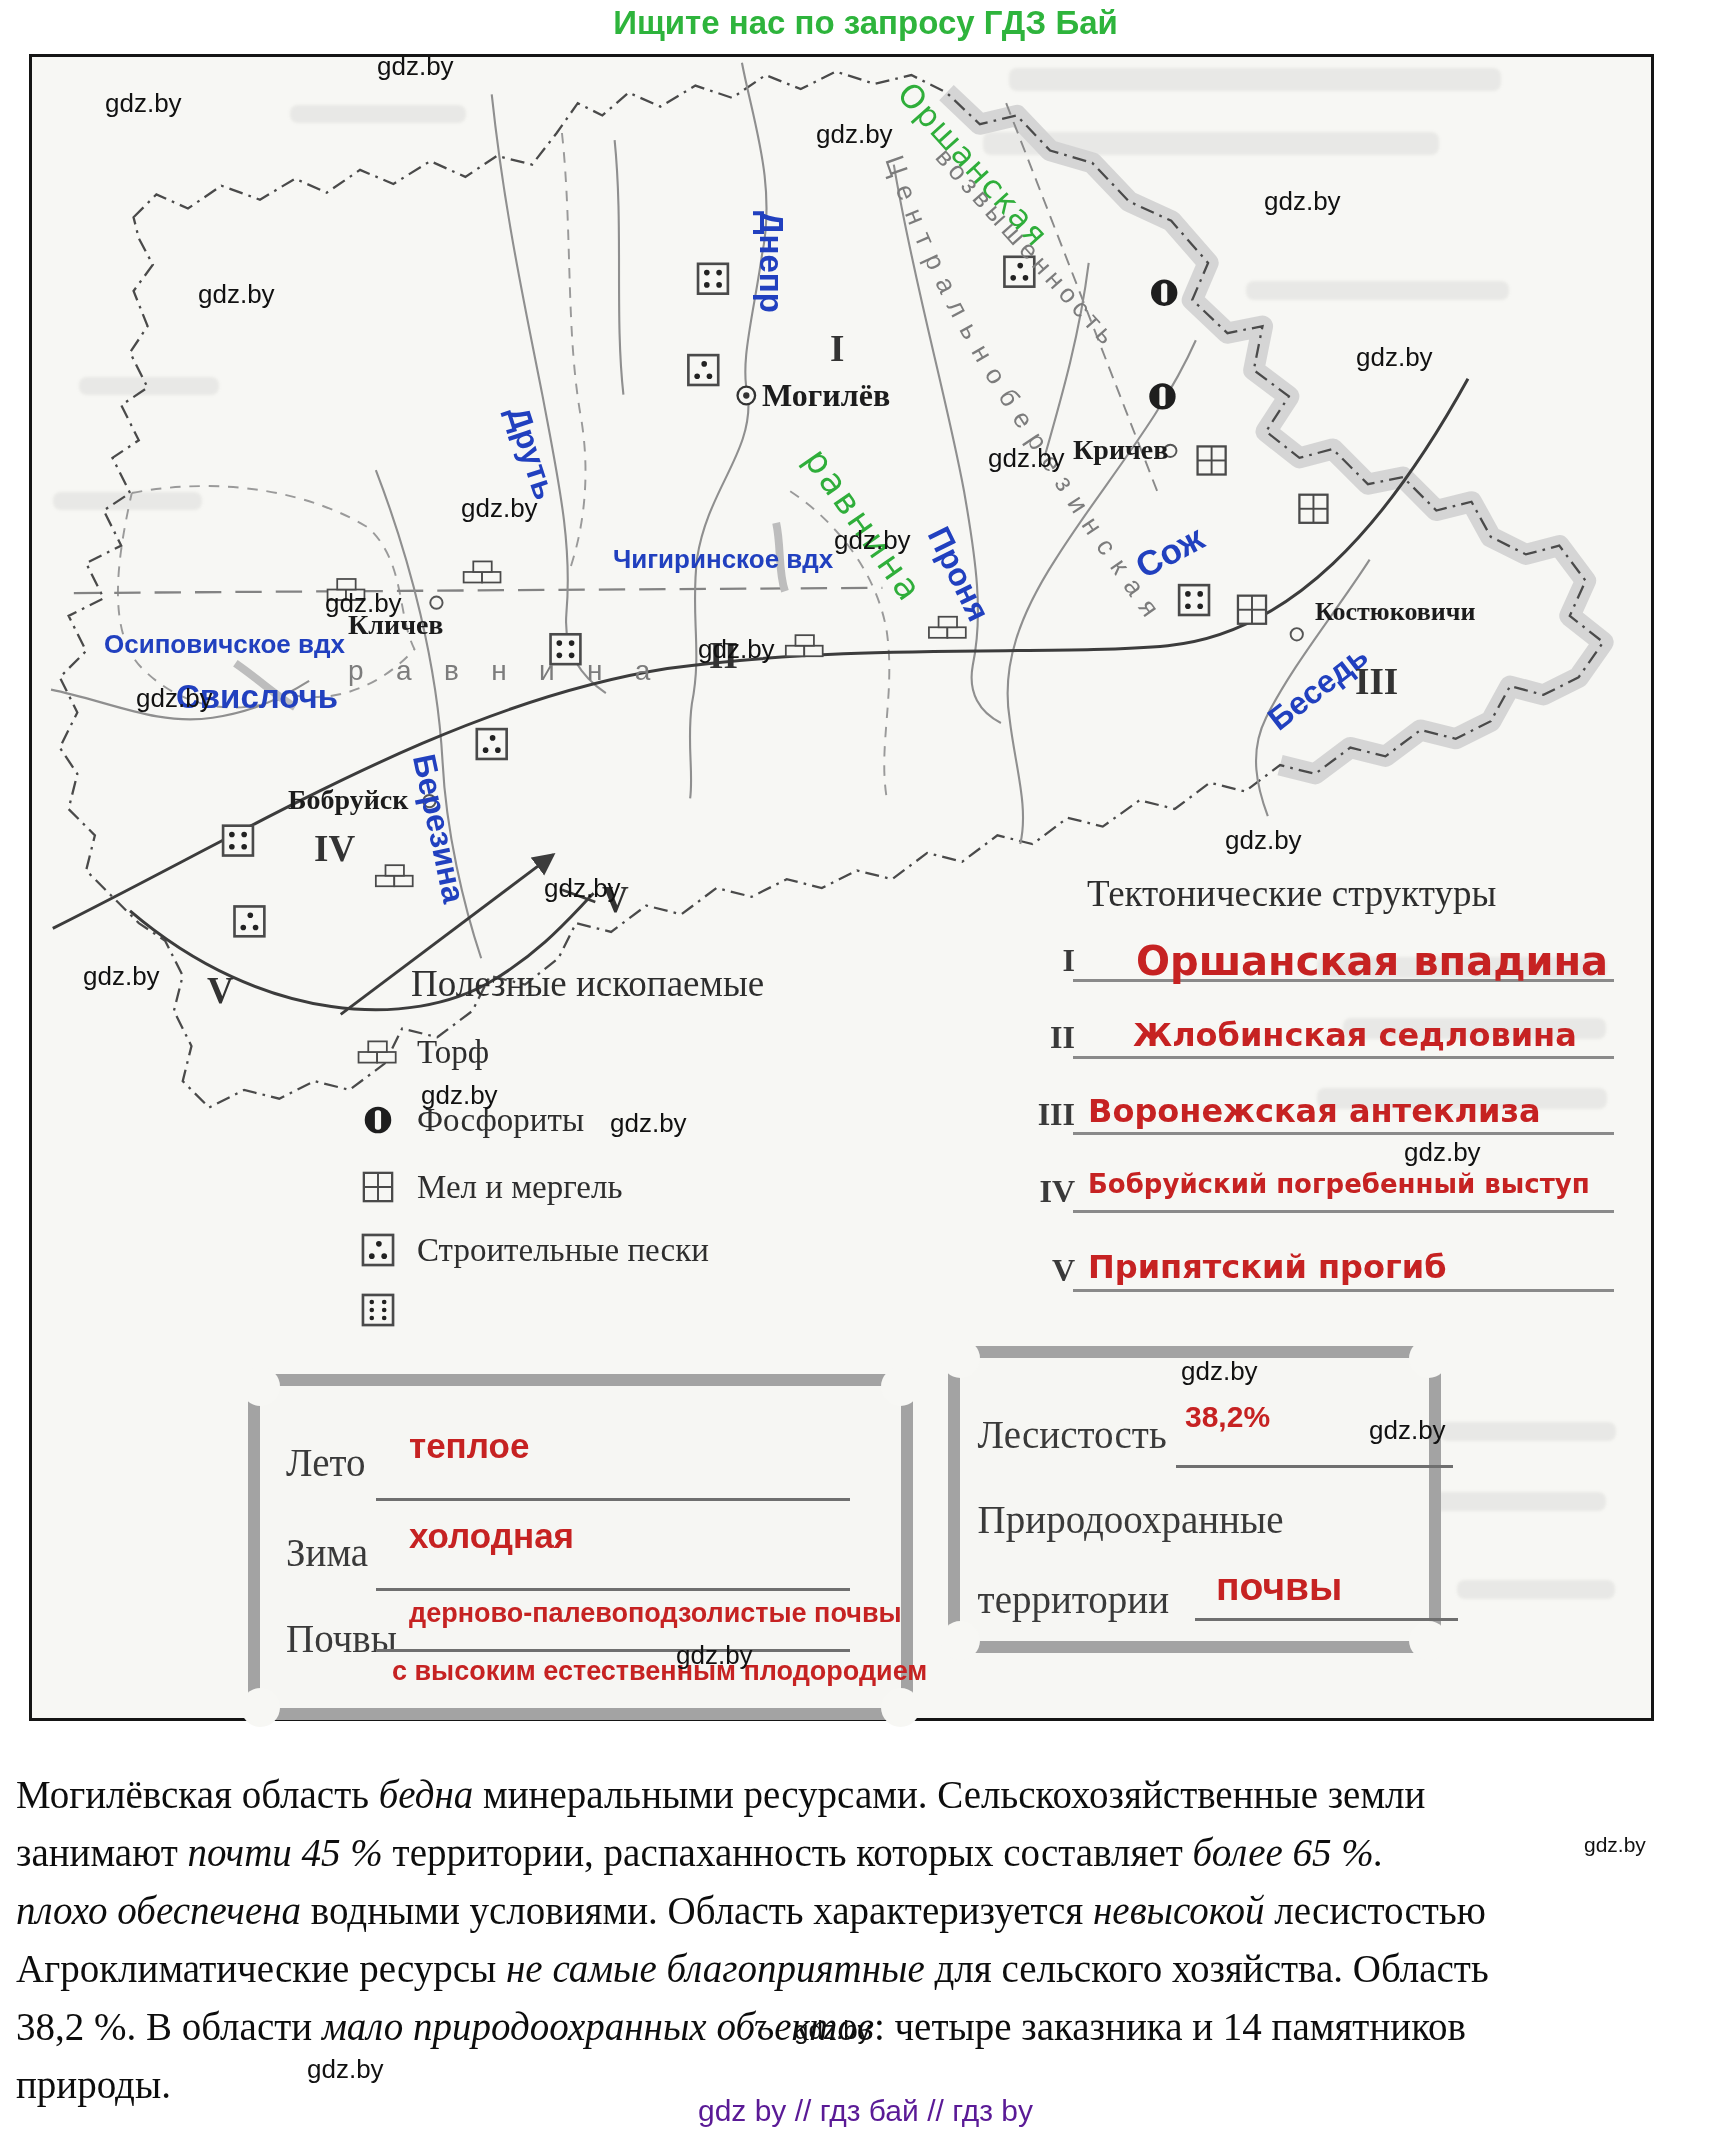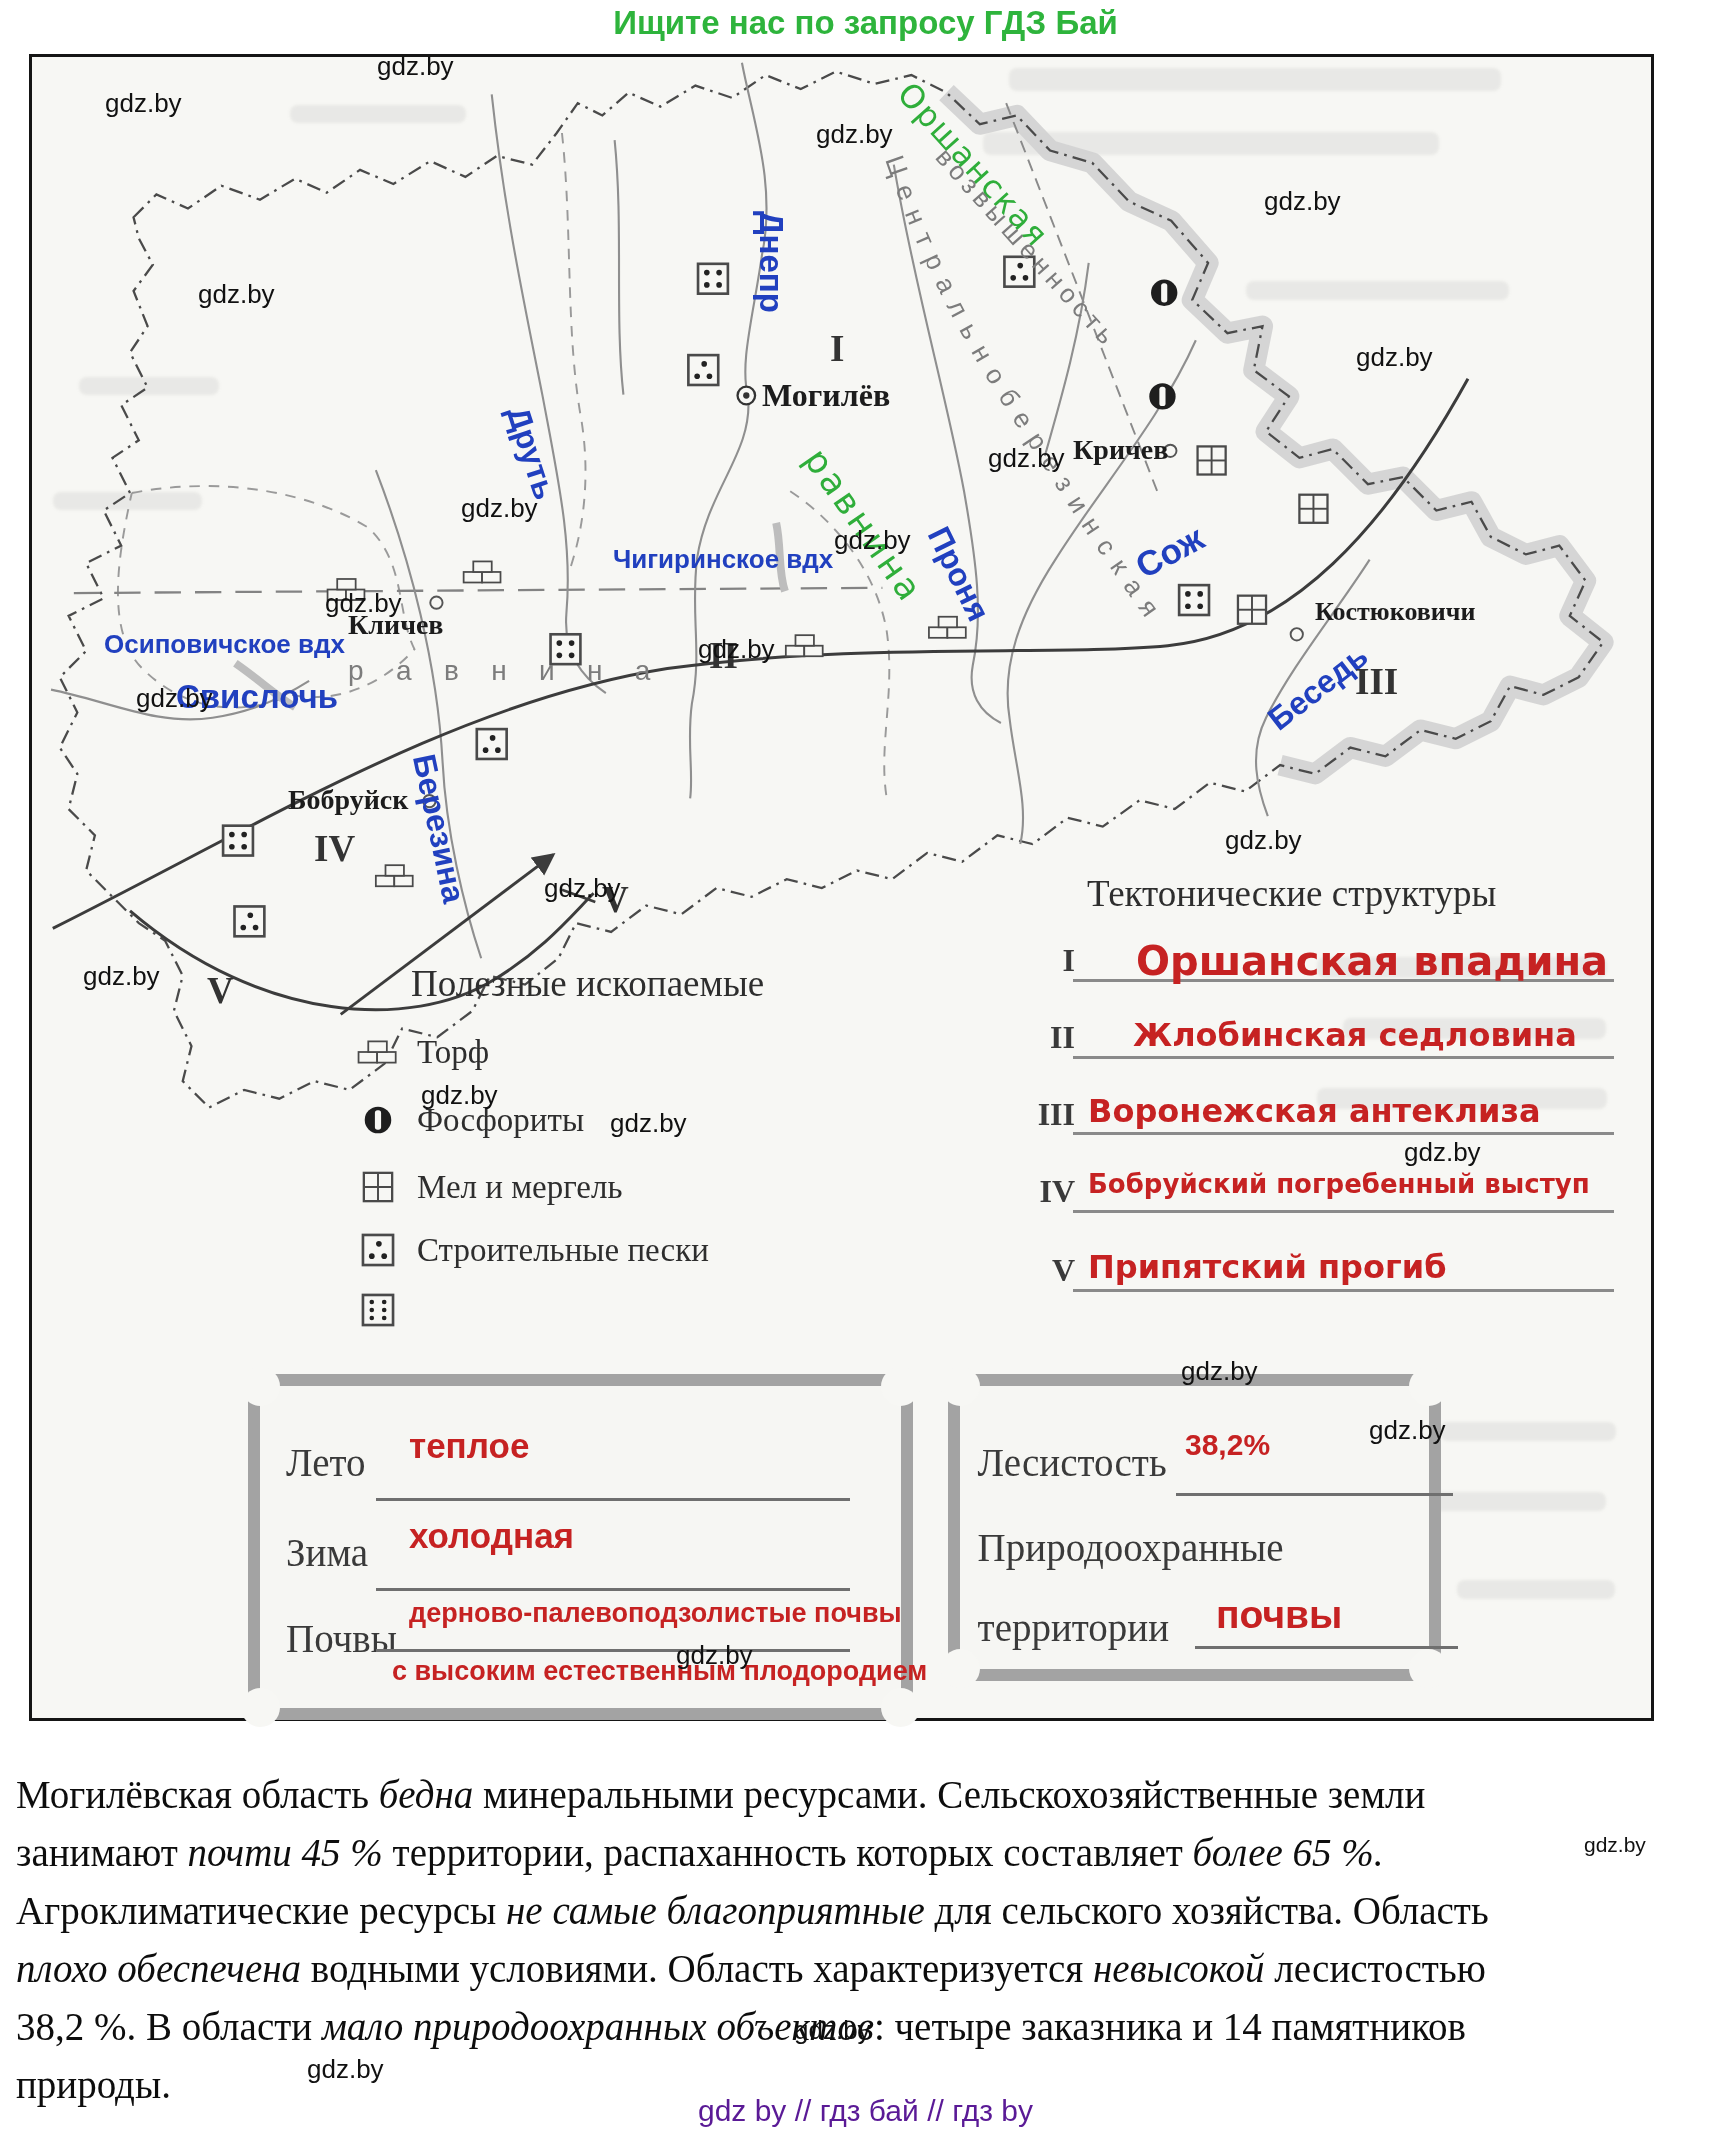--- a/index.html
+++ b/index.html
@@ -326,39 +326,39 @@
         <div class="p-lab" style="left:26px;top:144px;">Зима</div>
    <div class="p-ans" style="left:149px;top:130px;font-size:35px;">холодная</div>
    <div class="p-line" style="left:116px;top:202px;width:474px;"></div>
         <div class="p-lab" style="left:26px;top:230px;">Почвы</div>
    <div class="p-ans" style="left:149px;top:212px;font-size:27px;">дерново-палевоподзолистые почвы</div>
    <div class="p-line" style="left:116px;top:263px;width:474px;"></div>
         <div class="p-ans" style="left:132px;top:270px;font-size:27px;">с высоким естественным плодородием</div>
       </div>
   </div>
 
-  <div class="plaque" style="left:948px;top:1374px;width:469px;height:283px;">
+  <div class="plaque" style="left:948px;top:1346px;width:469px;height:283px;">
     <span class="notch" style="left:-19.3px;top:-19.3px;"></span>
     <span class="notch" style="right:-19.3px;top:-19.3px;"></span>
     <span class="notch" style="left:-19.3px;bottom:-19.3px;"></span>
     <span class="notch" style="right:-19.3px;bottom:-19.3px;"></span>
     <div class="p-lab" style="left:17.6px;top:54px;">Лесистость</div>
     <div class="p-ans" style="left:225px;top:42px;font-size:30px;">38,2%</div>
     <div class="p-line" style="left:216px;top:107px;width:277px;"></div>
     <div class="p-lab" style="left:17.6px;top:139px;">Природоохранные</div>
     <div class="p-lab" style="left:17.6px;top:219px;">территории</div>
     <div class="p-ans" style="left:256px;top:207px;font-size:39px;">почвы</div>
     <div class="p-line" style="left:235px;top:260px;width:263px;"></div>
   </div>
 
   <div class="paragraph" id="paraBlock">
       <div class="pline">Могилёвская область <i>бедна</i> минеральными ресурсами. Сельскохозяйственные земли</div>
       <div class="pline">занимают <i>почти 45 %</i> территории, распаханность которых составляет <i>более 65 %.</i></div>
+      <div class="pline"><i>плохо обеспечена</i> водными условиями. Область характеризуется <i>невысокой</i> лесистостью</div>
       <div class="pline">Агроклиматические ресурсы <i>не самые благоприятные</i> для сельского хозяйства. Область</div>
-      <div class="pline"><i>плохо обеспечена</i> водными условиями. Область характеризуется <i>невысокой</i> лесистостью</div>
       <div class="pline">38,2 %. В области <i>мало природоохранных объектов</i>: четыре заказника и 14 памятников</div>
       <div class="pline">природы.</div>
     </div>
 
   <div class="banner-bottom">gdz by  //  гдз бай  //  гдз by</div>
 <div class="smudge" style="left:1009px;top:68px;width:492px;height:23px;"></div>
     <div class="smudge" style="left:983px;top:132px;width:456px;height:23px;"></div>
     <div class="smudge" style="left:1246px;top:281px;width:263px;height:19.3px;"></div>
     <div class="smudge" style="left:290px;top:105px;width:176px;height:17.6px;"></div>
     <div class="smudge" style="left:1317px;top:957px;width:290px;height:21px;"></div>

